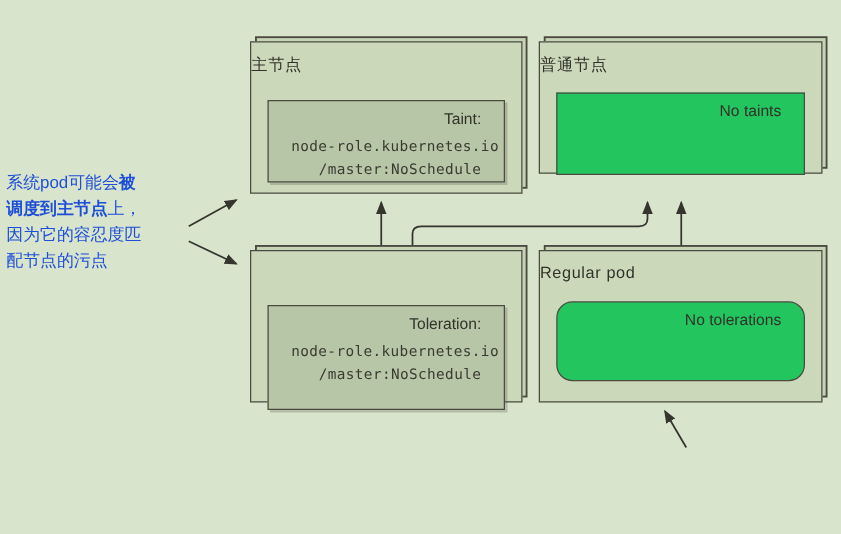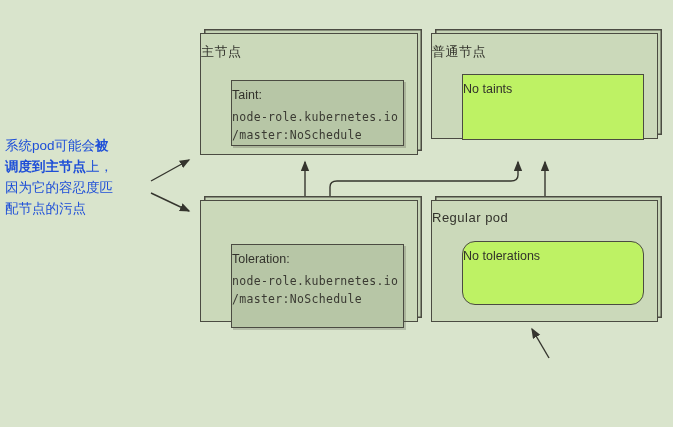--- a/index.html
+++ b/index.html
@@ -25,31 +25,32 @@
     box-shadow:4px -4px 0 -1.5px #c6d4b6, 4px -4px 0 0 #4b4b42;
     box-sizing:border-box;
   }
   .node-title{
     text-align:left;
     padding-top:9px;
     font-size:13px;
     letter-spacing:.5px;
   }
   .inner{
-    position:absolute;left:30px;right:13px;
+    position:absolute;left:13px;right:13px;
     border:1.3px solid #4b4b42;
-    padding:7px 0;
+    padding:7px 18px;
     box-sizing:border-box;
+    text-align:right;
   }
   .inner.shaded{
     background:#b7c6a6;
     box-shadow:2px 2px 0 rgba(70,70,60,.25);
   }
   .inner.plain{
-    background:#bef264;
+    background:#22c55e;
   }
   .inner-label{font-size:12.5px;margin-bottom:7px;}
   .inner-text{font-size:12.5px;}
   .mono{
     font-family:"DejaVu Sans Mono",monospace;
     font-size:11.5px;
     letter-spacing:.3px;
     line-height:1.55;
     color:#3a3a32;
     white-space:nowrap;

